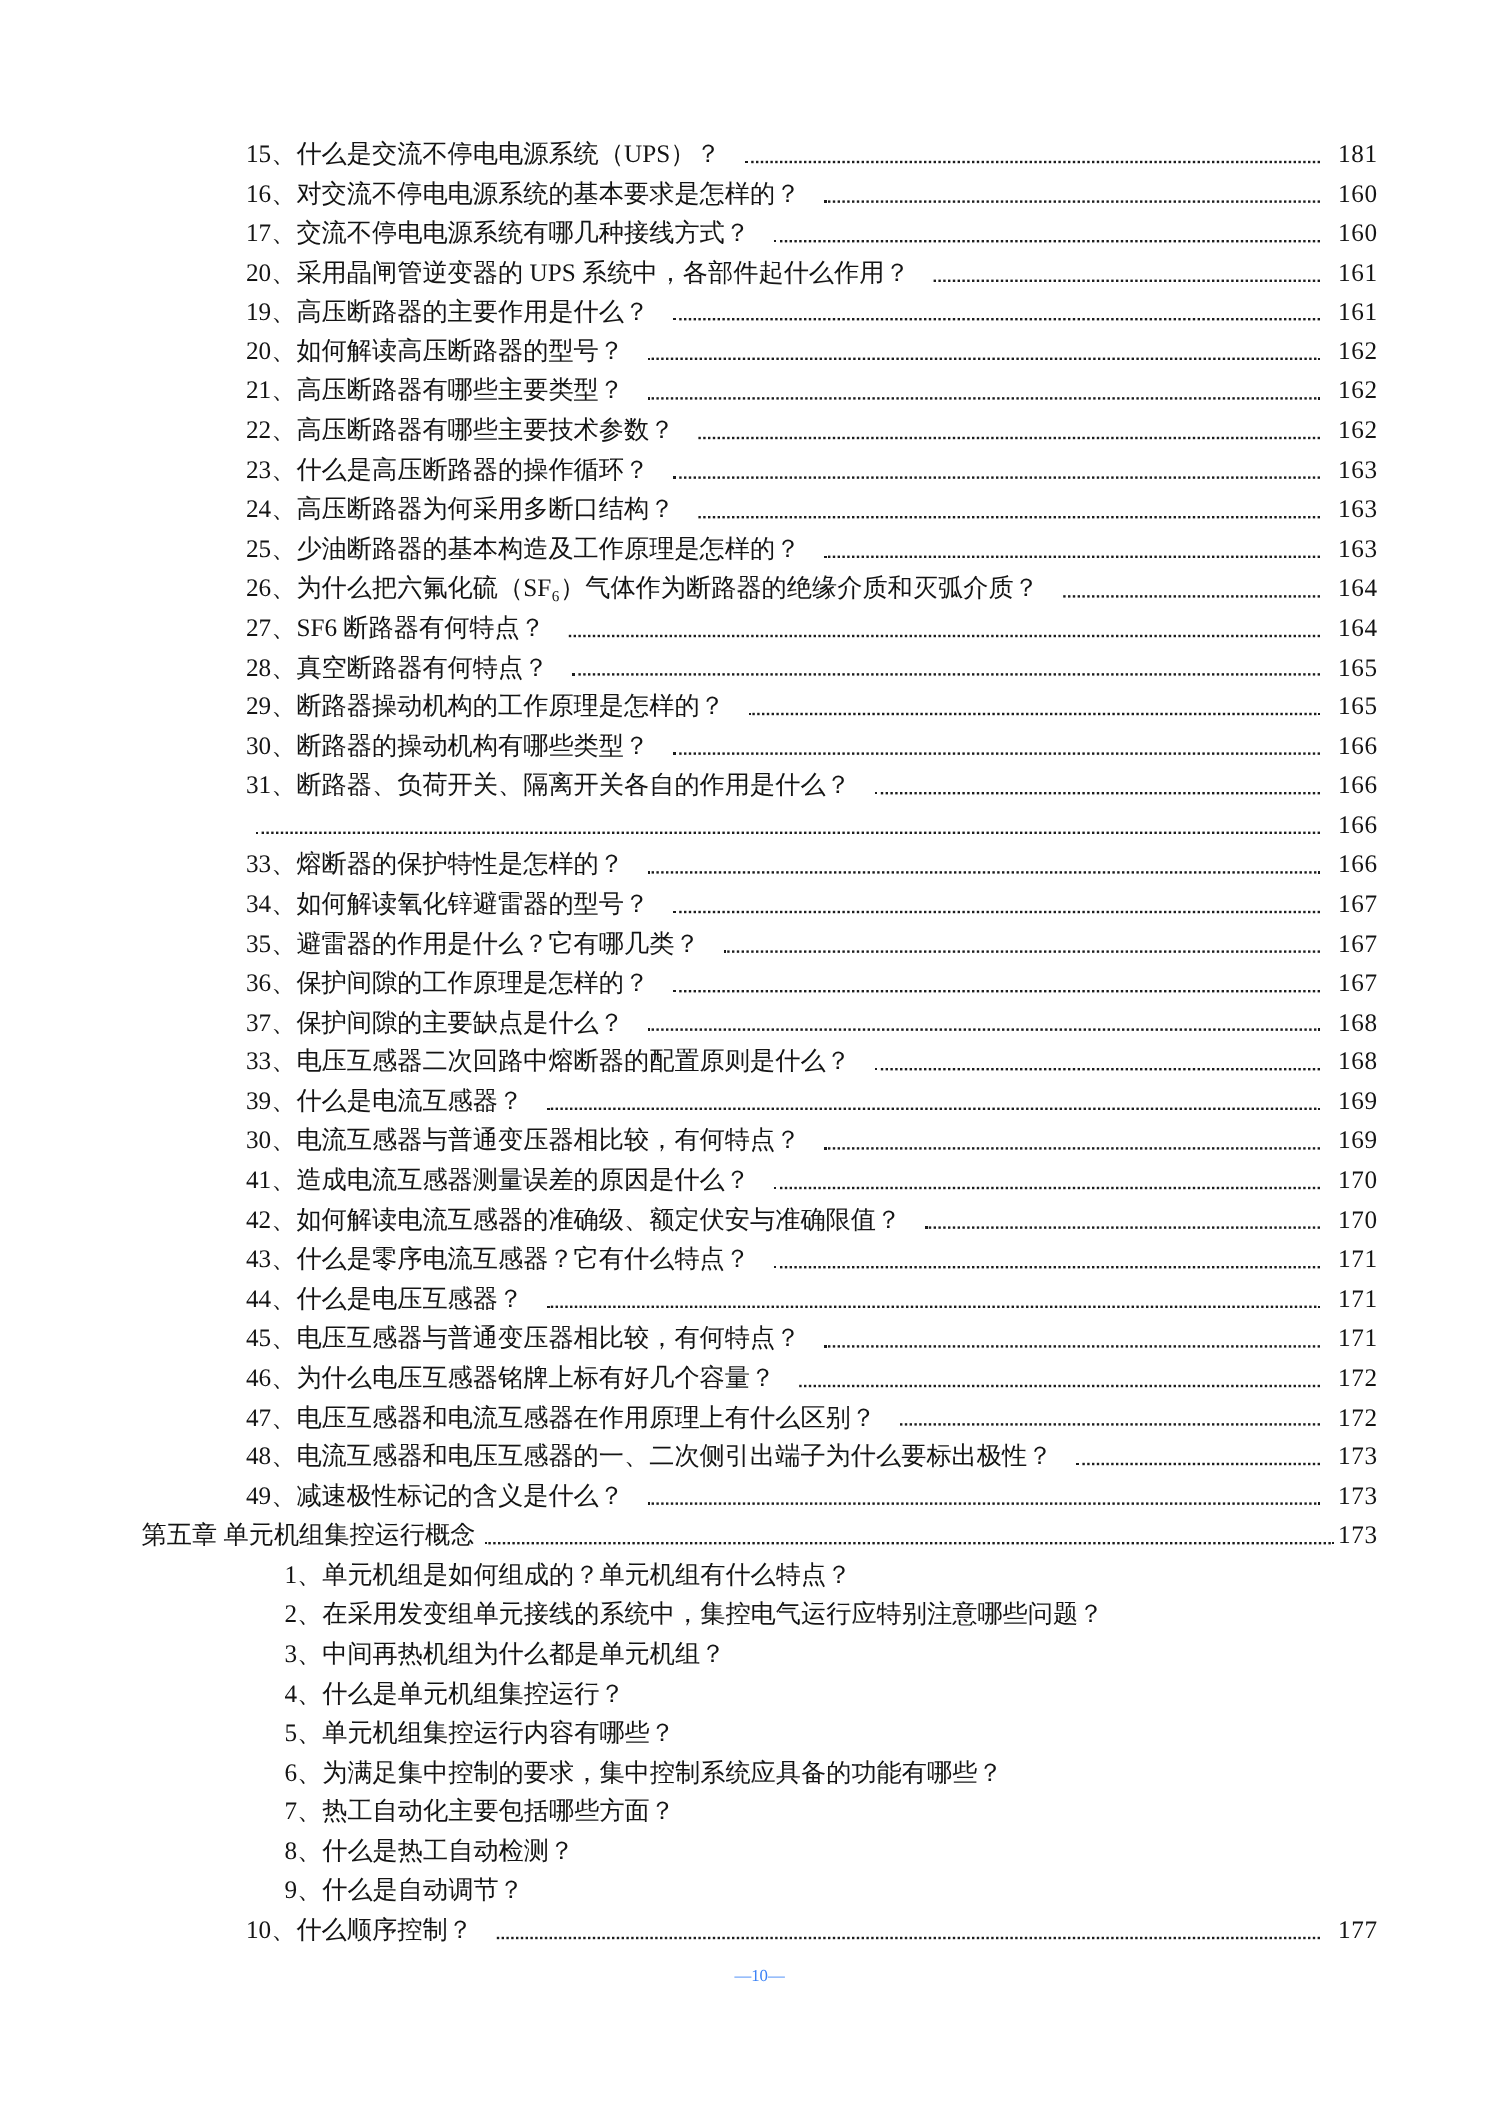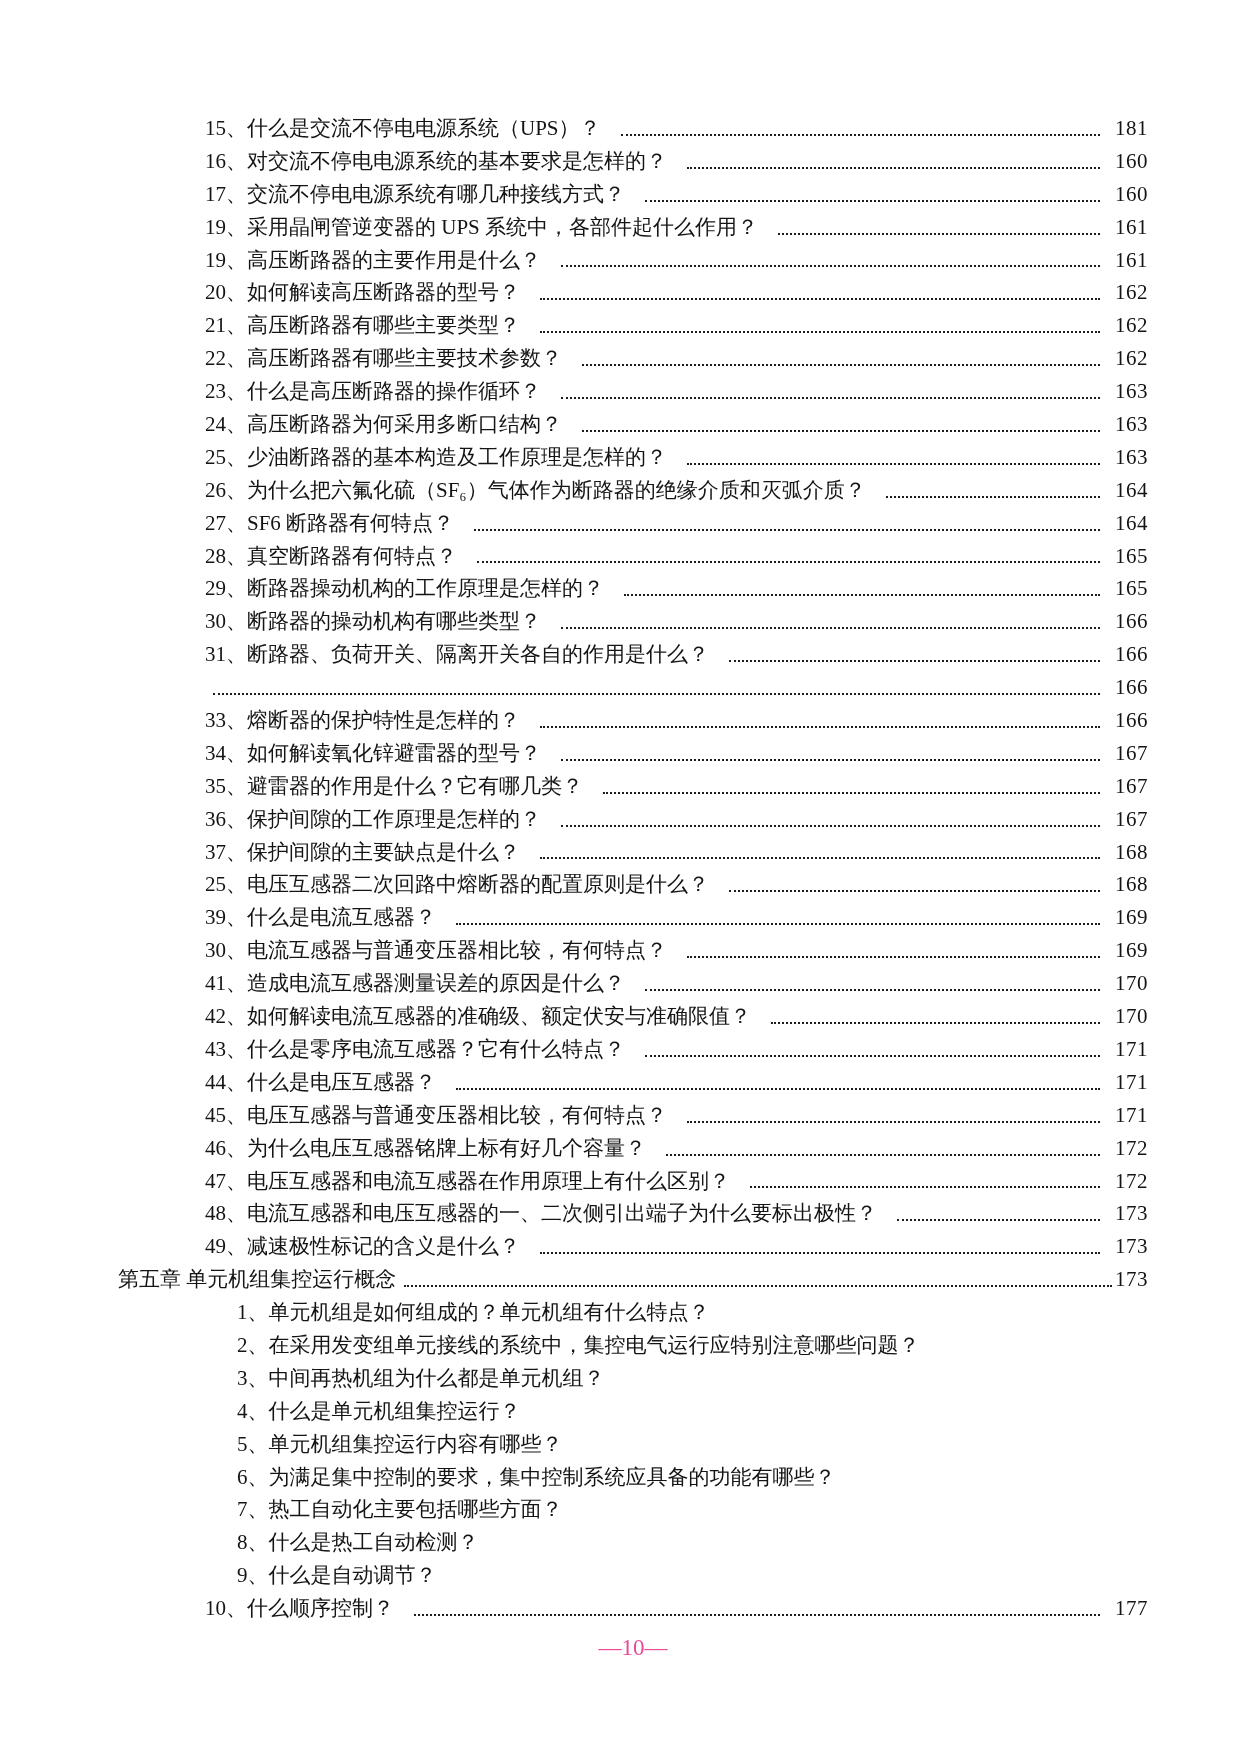--- a/index.html
+++ b/index.html
@@ -41,23 +41,23 @@
     border-bottom: 2px dotted #1c1c1c;
   }
   .pagenum {
     flex: 0 0 auto;
     text-align: right;
     letter-spacing: 0.5px;
   }
   .footer {
     margin-top: 6px;
     text-align: center;
-    font-size: 23px;
+    font-size: 14px;
     line-height: 33px;
-    color: #ec4899;
+    color: #3b82f6;
   }
 </style>
 </head>
 <body>
 
 <div class="page">
   <main class="toc">
       <div class="row item">
     <span class="label">15、什么是交流不停电电源系统（UPS）？</span>
     <span class="leader"></span>
@@ -67,21 +67,21 @@
     <span class="label">16、对交流不停电电源系统的基本要求是怎样的？</span>
     <span class="leader"></span>
     <span class="pagenum">160</span>
   </div>
       <div class="row item">
     <span class="label">17、交流不停电电源系统有哪几种接线方式？</span>
     <span class="leader"></span>
     <span class="pagenum">160</span>
   </div>
       <div class="row item">
-    <span class="label">19、采用晶闸管逆变器的 UPS 系统中，各部件起什么作用？</span>
+    <span class="label">20、采用晶闸管逆变器的 UPS 系统中，各部件起什么作用？</span>
     <span class="leader"></span>
     <span class="pagenum">161</span>
   </div>
       <div class="row item">
     <span class="label">19、高压断路器的主要作用是什么？</span>
     <span class="leader"></span>
     <span class="pagenum">161</span>
   </div>
       <div class="row item">
     <span class="label">20、如何解读高压断路器的型号？</span>
@@ -166,21 +166,21 @@
     <span class="label">36、保护间隙的工作原理是怎样的？</span>
     <span class="leader"></span>
     <span class="pagenum">167</span>
   </div>
       <div class="row item">
     <span class="label">37、保护间隙的主要缺点是什么？</span>
     <span class="leader"></span>
     <span class="pagenum">168</span>
   </div>
       <div class="row item">
-    <span class="label">25、电压互感器二次回路中熔断器的配置原则是什么？</span>
+    <span class="label">33、电压互感器二次回路中熔断器的配置原则是什么？</span>
     <span class="leader"></span>
     <span class="pagenum">168</span>
   </div>
       <div class="row item">
     <span class="label">39、什么是电流互感器？</span>
     <span class="leader"></span>
     <span class="pagenum">169</span>
   </div>
       <div class="row item">
     <span class="label">30、电流互感器与普通变压器相比较，有何特点？</span>

